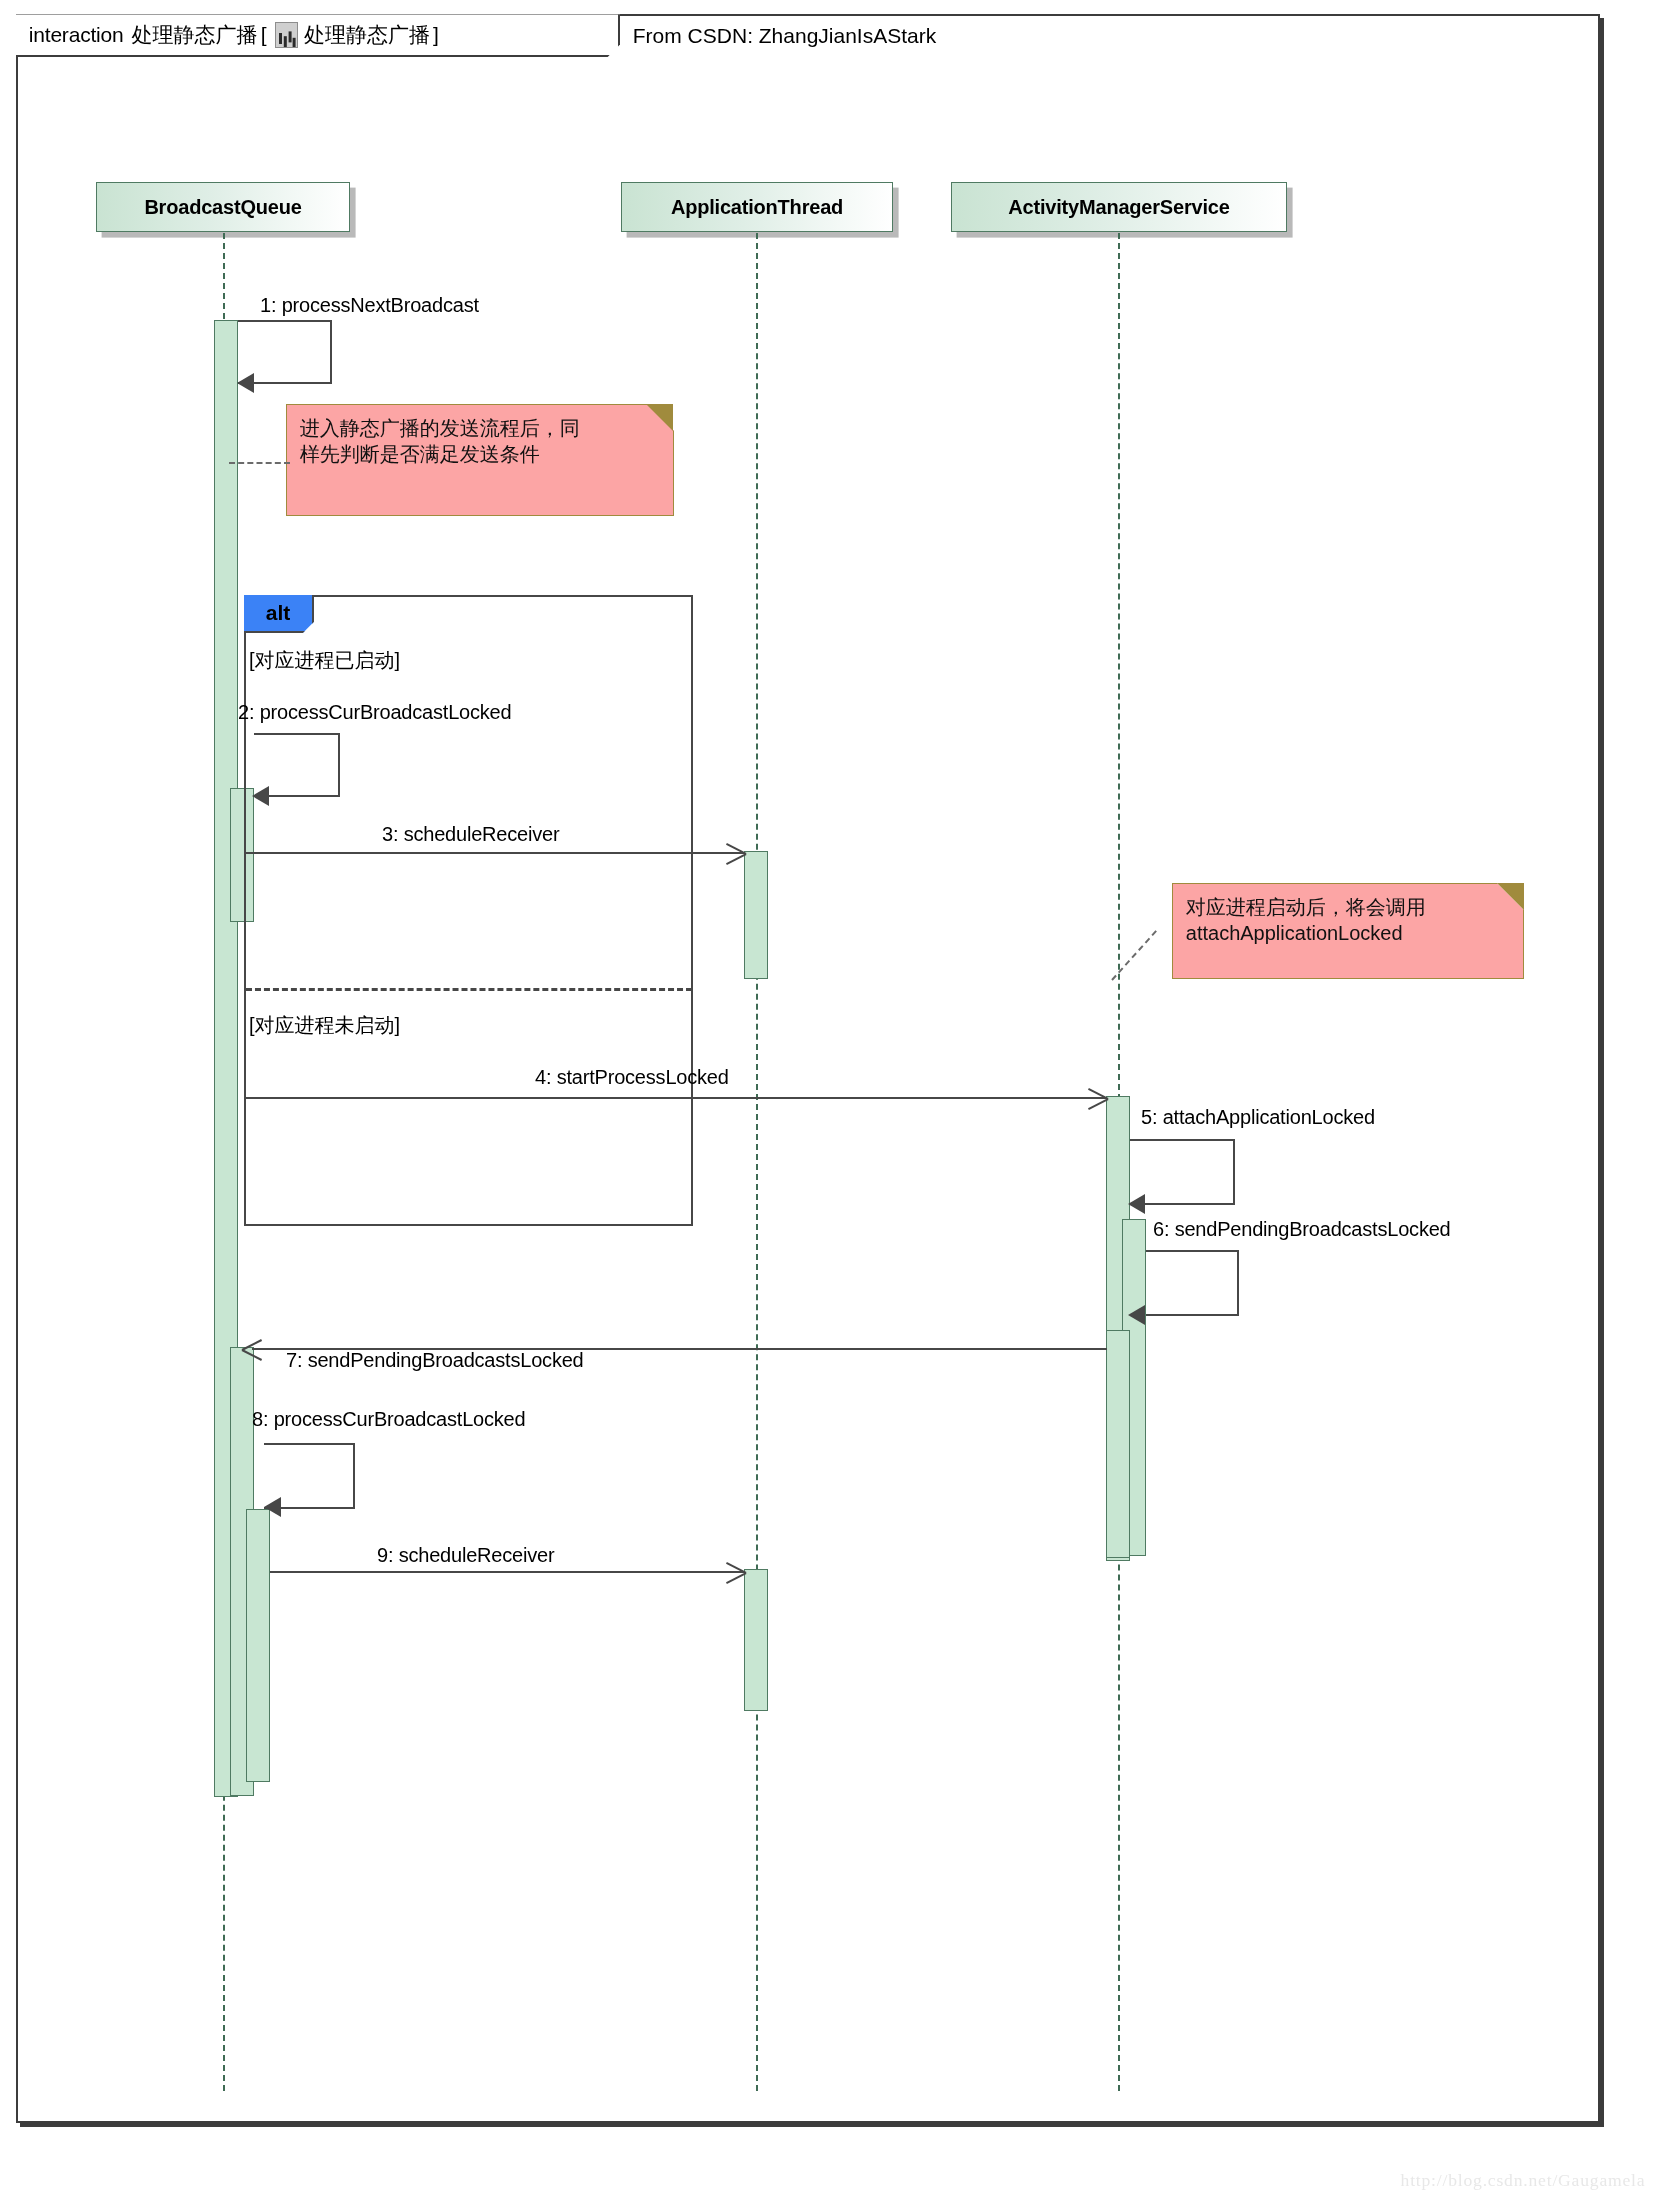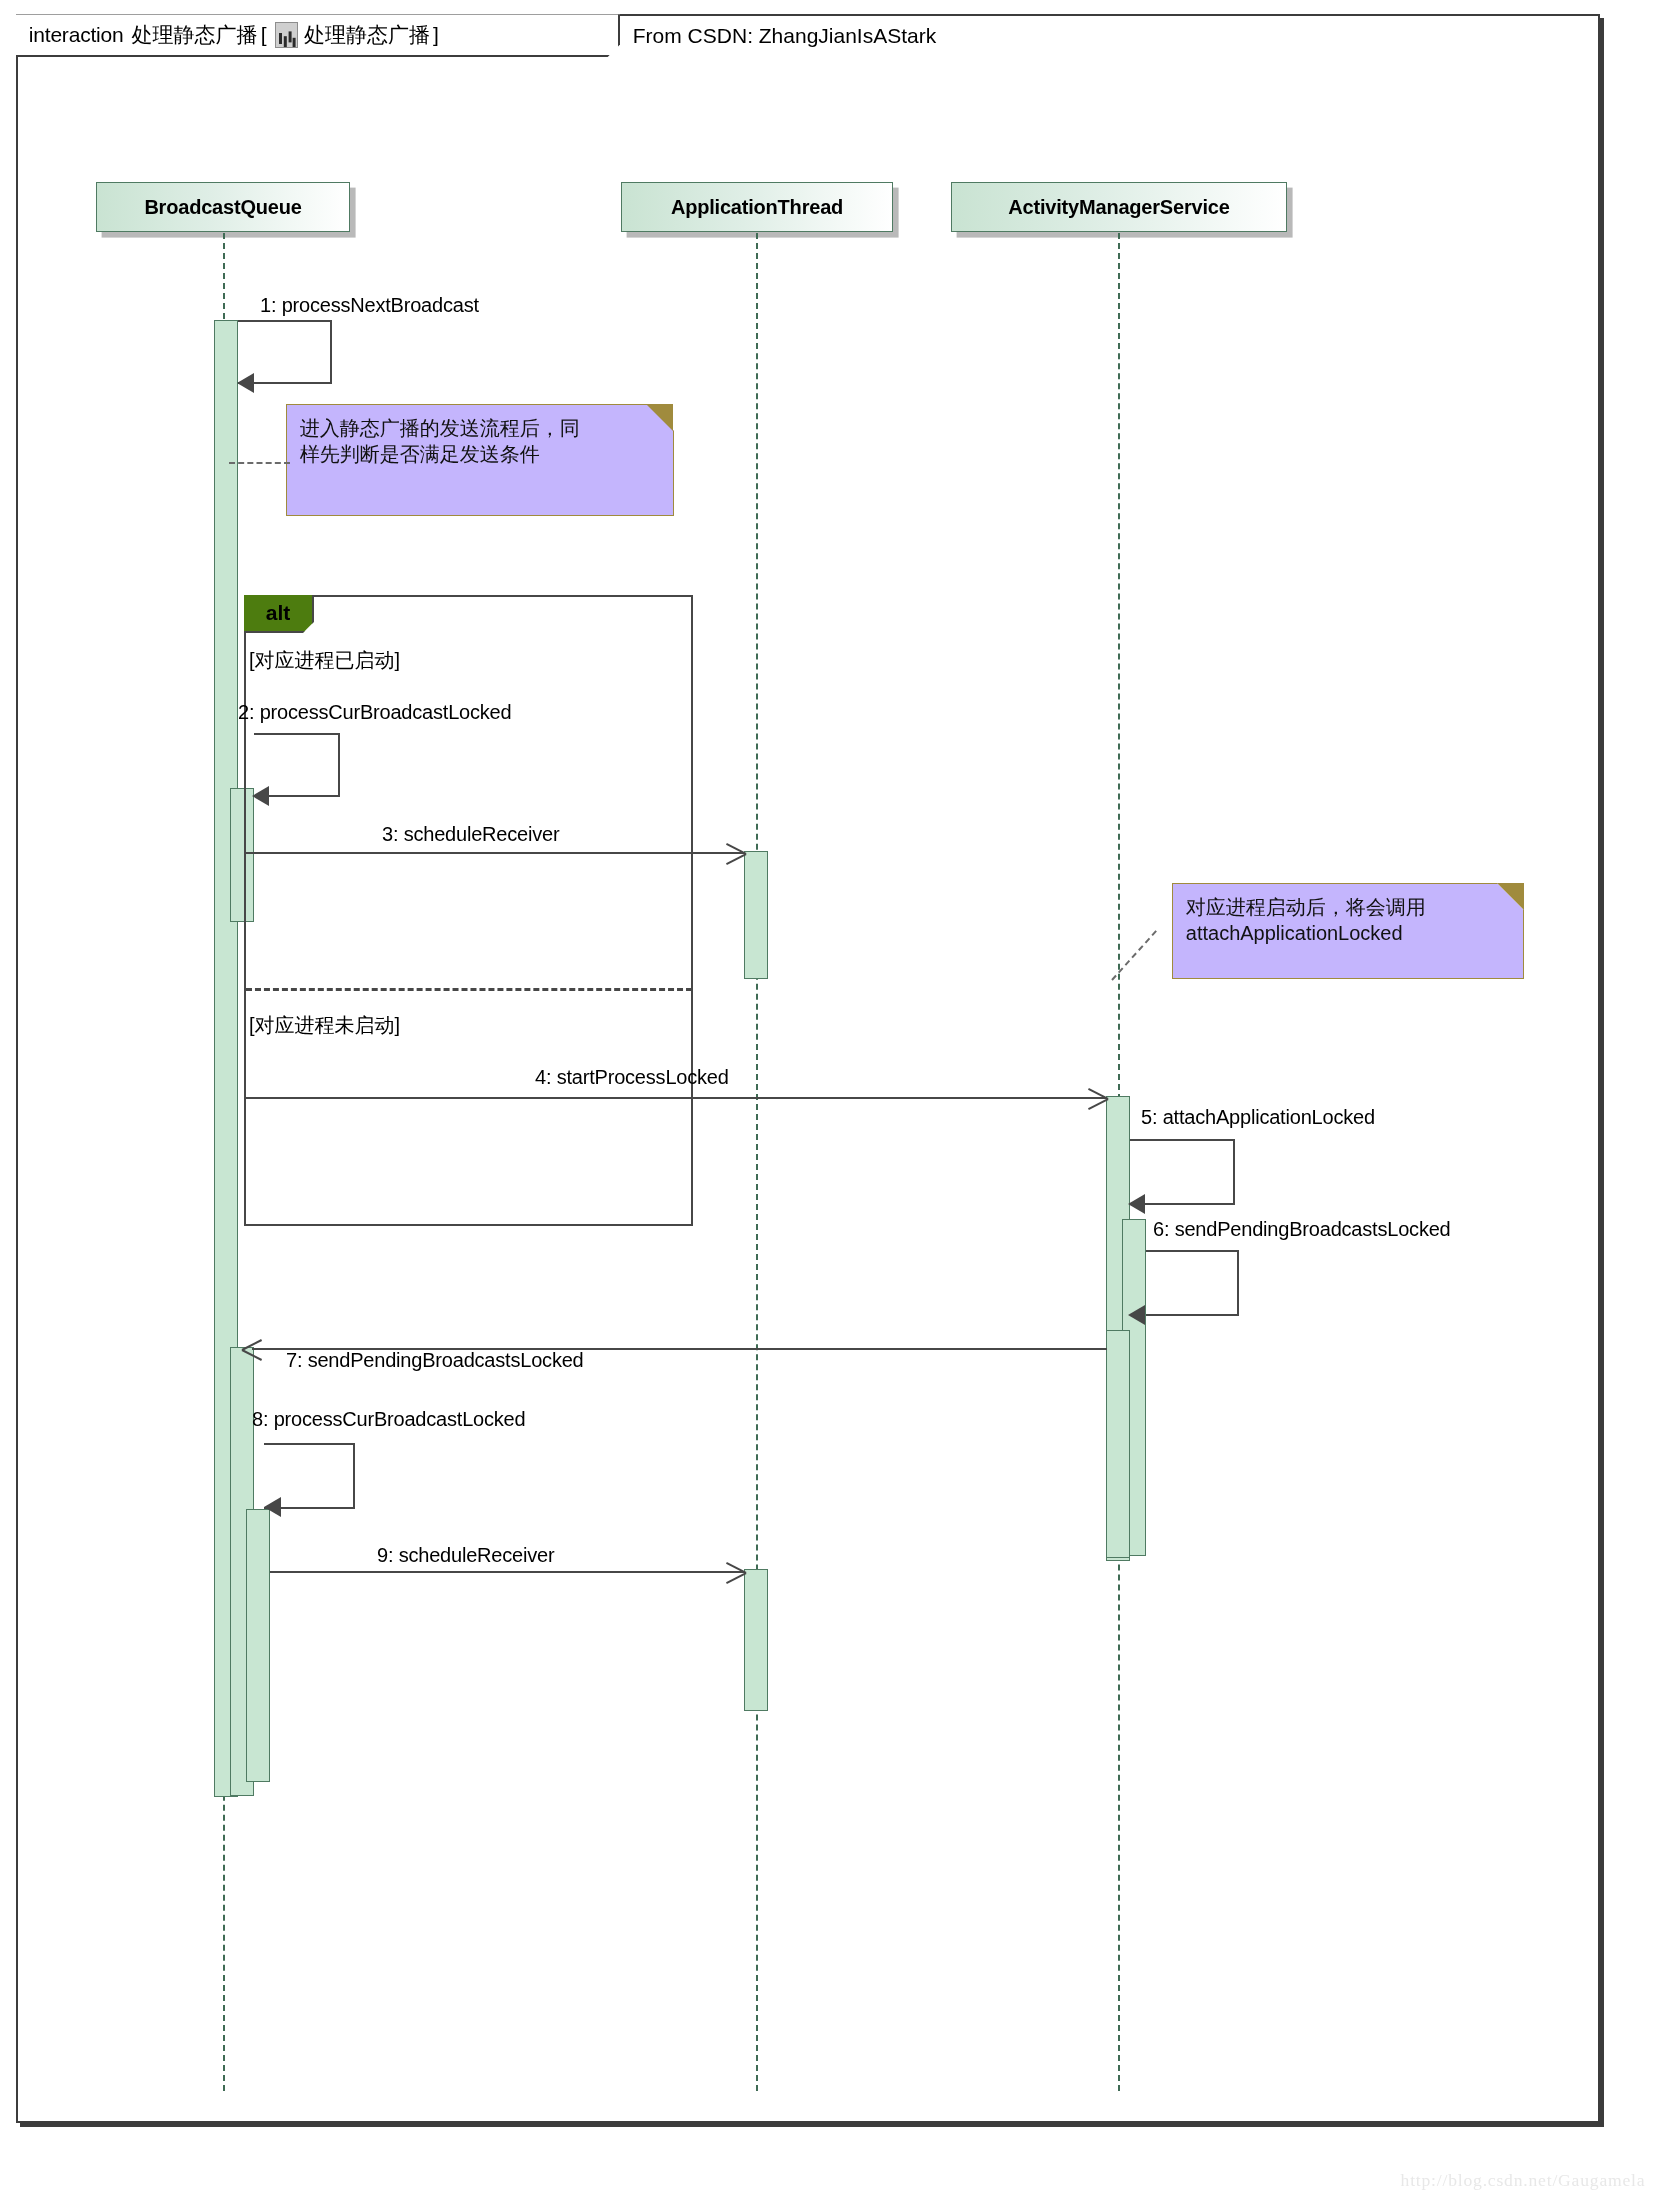--- a/index.html
+++ b/index.html
@@ -177,21 +177,21 @@
     box-sizing: border-box;
     border-top: 2.4px solid #474747;
     border-right: 2.4px solid #474747;
     border-bottom: 2.4px solid #474747;
   }
 
   
   .note {
     position: absolute;
     box-sizing: border-box;
-    background: #c4b5fd;
+    background: #fca5a5;
     border: 1.6px solid #a08b3d;
     box-shadow: 4.8px 4.8px 0 0 #c4c4c4;
     padding: 9.6px 12.8px;
     font-size: 20px;
     line-height: 1.30;
     color: #111;
     clip-path: polygon(0 0, calc(100% - 27px) 0, 100% 27px, 100% 100%, 0 100%);
   }
   .note-fold {
     position: absolute;
@@ -210,21 +210,21 @@
     position: absolute;
     box-sizing: border-box;
     border: 2.4px solid #474747;
     background: transparent;
   }
   #alt-tab {
     position: absolute;
     box-sizing: border-box;
     border-right: 2.4px solid #474747;
     border-bottom: 2.4px solid #474747;
-    background: #4d7c0f;
+    background: #3b82f6;
     display: flex;
     align-items: center;
     justify-content: center;
     font-weight: bold;
     font-size: 21px;
     color: #000;
     clip-path: polygon(0 0, 100% 0, 100% calc(100% - 11.2px), calc(100% - 11.2px) 100%, 0 100%);
   }
   .guard {
     position: absolute;

